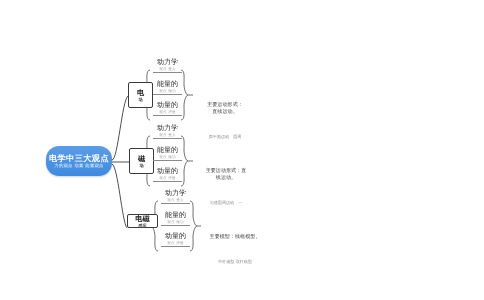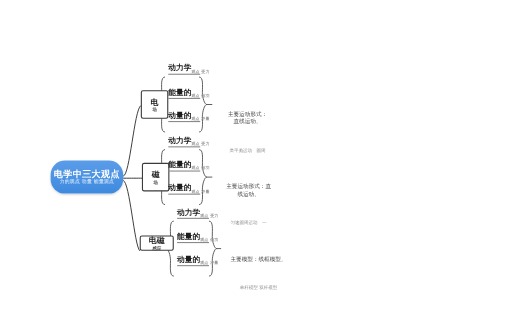--- a/index.html
+++ b/index.html
@@ -49,26 +49,25 @@
     color:#1c1c1c;white-space:nowrap;
   }
   .branch-sub{
     font-size:4.2px;line-height:5px;font-weight:bold;
     color:#555;white-space:nowrap;
   }
 
   
   .sub-node{
     position:absolute;
-    display:flex;flex-direction:row;
-    align-items:flex-end;
+    display:flex;flex-direction:column;
+    align-items:center;
     border-bottom:0.8px solid #8a8a8a;
     box-sizing:border-box;
     padding-bottom:0px;
-    font-weight:bold;
   }
   .sub-title{
     font-size:7px;line-height:9px;color:#1d1d1d;white-space:nowrap;
   }
   .sub-sub{
     font-size:3.6px;line-height:4.5px;color:#9a9a9a;white-space:nowrap;
     letter-spacing:.2px;
   }
 
   

